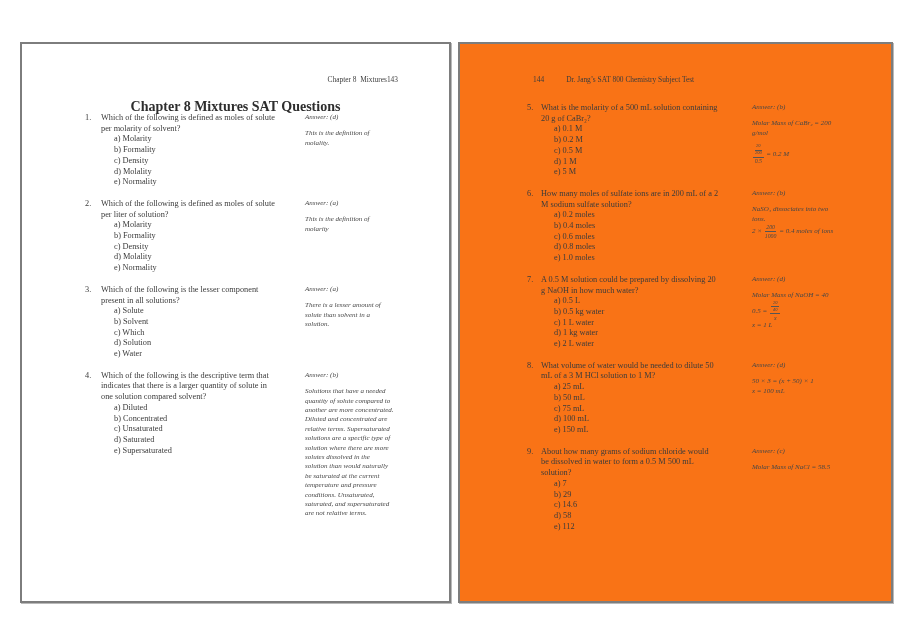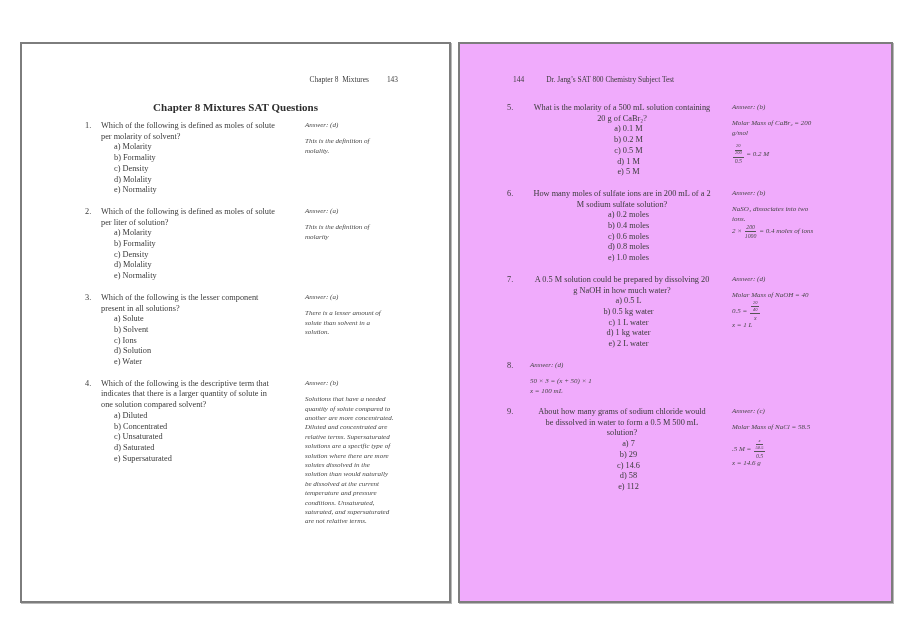--- a/index.html
+++ b/index.html
@@ -28,47 +28,47 @@
 
   .run-head {
     margin-top: 22px;
     font-size: 7.4px;
     line-height: 9px;
     color: #3c3c3c;
     white-space: pre;
   }
   #page-left .run-head { text-align: right; margin-right: 51px; }
   #page-right .run-head { text-align: left; margin-left: 42px; }
-  .rh-gap-right { margin-left: 18px; }
+  .rh-gap-right { }
   .rh-gap-left  { margin-right: 22px; }
 
   .chapter-title {
     font-weight: bold;
-    font-size: 11px;
+    font-size: 14px;
     line-height: 12px;
     text-align: center;
-    margin: 8px 22px 8px 22px;
+    margin: 8px 22px 0 22px;
     color: #2e2e2e;
   }
 
   .questions { margin-top: 0; }
   #page-left  .questions { margin-left: 63px; }
   #page-right .questions { margin-left: 47px; margin-top: 10px; }
 
   .question {
     display: flex;
     align-items: flex-start;
     margin-bottom: 11px;
     font-size: 8.3px;
     line-height: 10.7px;
   }
   .q-num { flex: none; width: 16px; }
   #page-right .q-num { width: 14px; }
   .q-main { flex: none; width: 198px; }
-  #page-right .q-main { width: 202px; text-align: center; }
+  #page-right .q-main { width: 202px; }
   .q-line { white-space: nowrap; }
   .q-option { padding-left: 13px; white-space: nowrap; }
 
   .q-ans {
     flex: none;
     margin-left: 6px;
     width: 92px;
     font-style: italic;
     font-size: 7px;
     line-height: 9.4px;
@@ -146,21 +146,21 @@
             </div>
           </div>
         </div>
         <div class="question">
           <div class="q-num">3.</div>
           <div class="q-main">
             <div class="q-line">Which of the following is the lesser component</div>
             <div class="q-line">present in all solutions?</div>
             <div class="q-option">a) Solute</div>
             <div class="q-option">b) Solvent</div>
-            <div class="q-option">c) Ions</div>
+            <div class="q-option">c) Which</div>
             <div class="q-option">d) Solution</div>
             <div class="q-option">e) Water</div>
           </div>
           <div class="q-ans">
             <div class="answer-label">Answer: (a)</div>
             <div class="expl-para">
               <div class="expl-line">There is a lesser amount of</div>
               <div class="expl-line">solute than solvent in a</div>
               <div class="expl-line">solution.</div>
             </div>
@@ -183,32 +183,32 @@
             <div class="expl-para">
               <div class="expl-line">Solutions that have a needed</div>
               <div class="expl-line">quantity of solute compared to</div>
               <div class="expl-line">another are more concentrated.</div>
               <div class="expl-line">Diluted and concentrated are</div>
               <div class="expl-line">relative terms. Supersaturated</div>
               <div class="expl-line">solutions are a specific type of</div>
               <div class="expl-line">solution where there are more</div>
               <div class="expl-line">solutes dissolved in the</div>
               <div class="expl-line">solution than would naturally</div>
-              <div class="expl-line">be dissolved at the current</div>
+              <div class="expl-line">be saturated at the current</div>
               <div class="expl-line">temperature and pressure</div>
               <div class="expl-line">conditions. Unsaturated,</div>
               <div class="expl-line">saturated, and supersaturated</div>
               <div class="expl-line">are not relative terms.</div>
             </div>
           </div>
         </div>
       </div>
   </div>
 
-  <div class="page" id="page-right" style="border-color: rgb(125, 125, 125); background: #f0abfc;">
+  <div class="page" id="page-right" style="border-color: rgb(125, 125, 125); background: #f97316; padding-left: 20px;">
     <div class="run-head">
       <span class="rh-gap-left">144</span><span>Dr. Jang’s SAT 800 Chemistry Subject Test</span>
     </div>
     <div class="questions" id="questions-1">
         <div class="question">
           <div class="q-num">5.</div>
           <div class="q-main">
             <div class="q-line">What is the molarity of a 500 mL solution containing</div>
             <div class="q-line">20 g of CaBr₂?</div>
             <div class="q-option">a) 0.1 M</div>
@@ -263,20 +263,29 @@
             <div class="answer-label">Answer: (d)</div>
             <div class="expl-para">
               <div class="expl-line">Molar Mass of NaOH = 40</div>
               <div class="expl-line"><span>0.5 = </span><span class="frac"><span class="fnum"><span class="frac"><span class="fnum"><span>20</span></span><span class="fden"><span>40</span></span></span></span><span class="fden"><span>x</span></span></span></div>
               <div class="expl-line">x = 1 L</div>
             </div>
           </div>
         </div>
         <div class="question">
           <div class="q-num">8.</div>
+          <div class="q-main">
+            <div class="q-line">What volume of water would be needed to dilute 50</div>
+            <div class="q-line">mL of a 3 M HCl solution to 1 M?</div>
+            <div class="q-option">a) 25 mL</div>
+            <div class="q-option">b) 50 mL</div>
+            <div class="q-option">c) 75 mL</div>
+            <div class="q-option">d) 100 mL</div>
+            <div class="q-option">e) 150 mL</div>
+          </div>
           <div class="q-ans">
             <div class="answer-label">Answer: (d)</div>
             <div class="expl-para">
               <div class="expl-line">50 × 3 = (x + 50) × 1</div>
               <div class="expl-line">x = 100 mL</div>
             </div>
           </div>
         </div>
         <div class="question">
           <div class="q-num">9.</div>
@@ -288,22 +297,18 @@
             <div class="q-option">b) 29</div>
             <div class="q-option">c) 14.6</div>
             <div class="q-option">d) 58</div>
             <div class="q-option">e) 112</div>
           </div>
           <div class="q-ans">
             <div class="answer-label">Answer: (c)</div>
             <div class="expl-para">
               <div class="expl-line">Molar Mass of NaCl = 58.5</div>
             </div>
-            <div class="expl-para">
-              <div class="expl-line"><span>.5 M = </span><span class="frac"><span class="fnum"><span class="frac"><span class="fnum"><span>x</span></span><span class="fden"><span>58.5</span></span></span></span><span class="fden"><span>0.5</span></span></span></div>
-              <div class="expl-line">x = 14.6 g</div>
-            </div>
           </div>
         </div>
       </div>
   </div>
 
 </div>
 
 </body></html>

